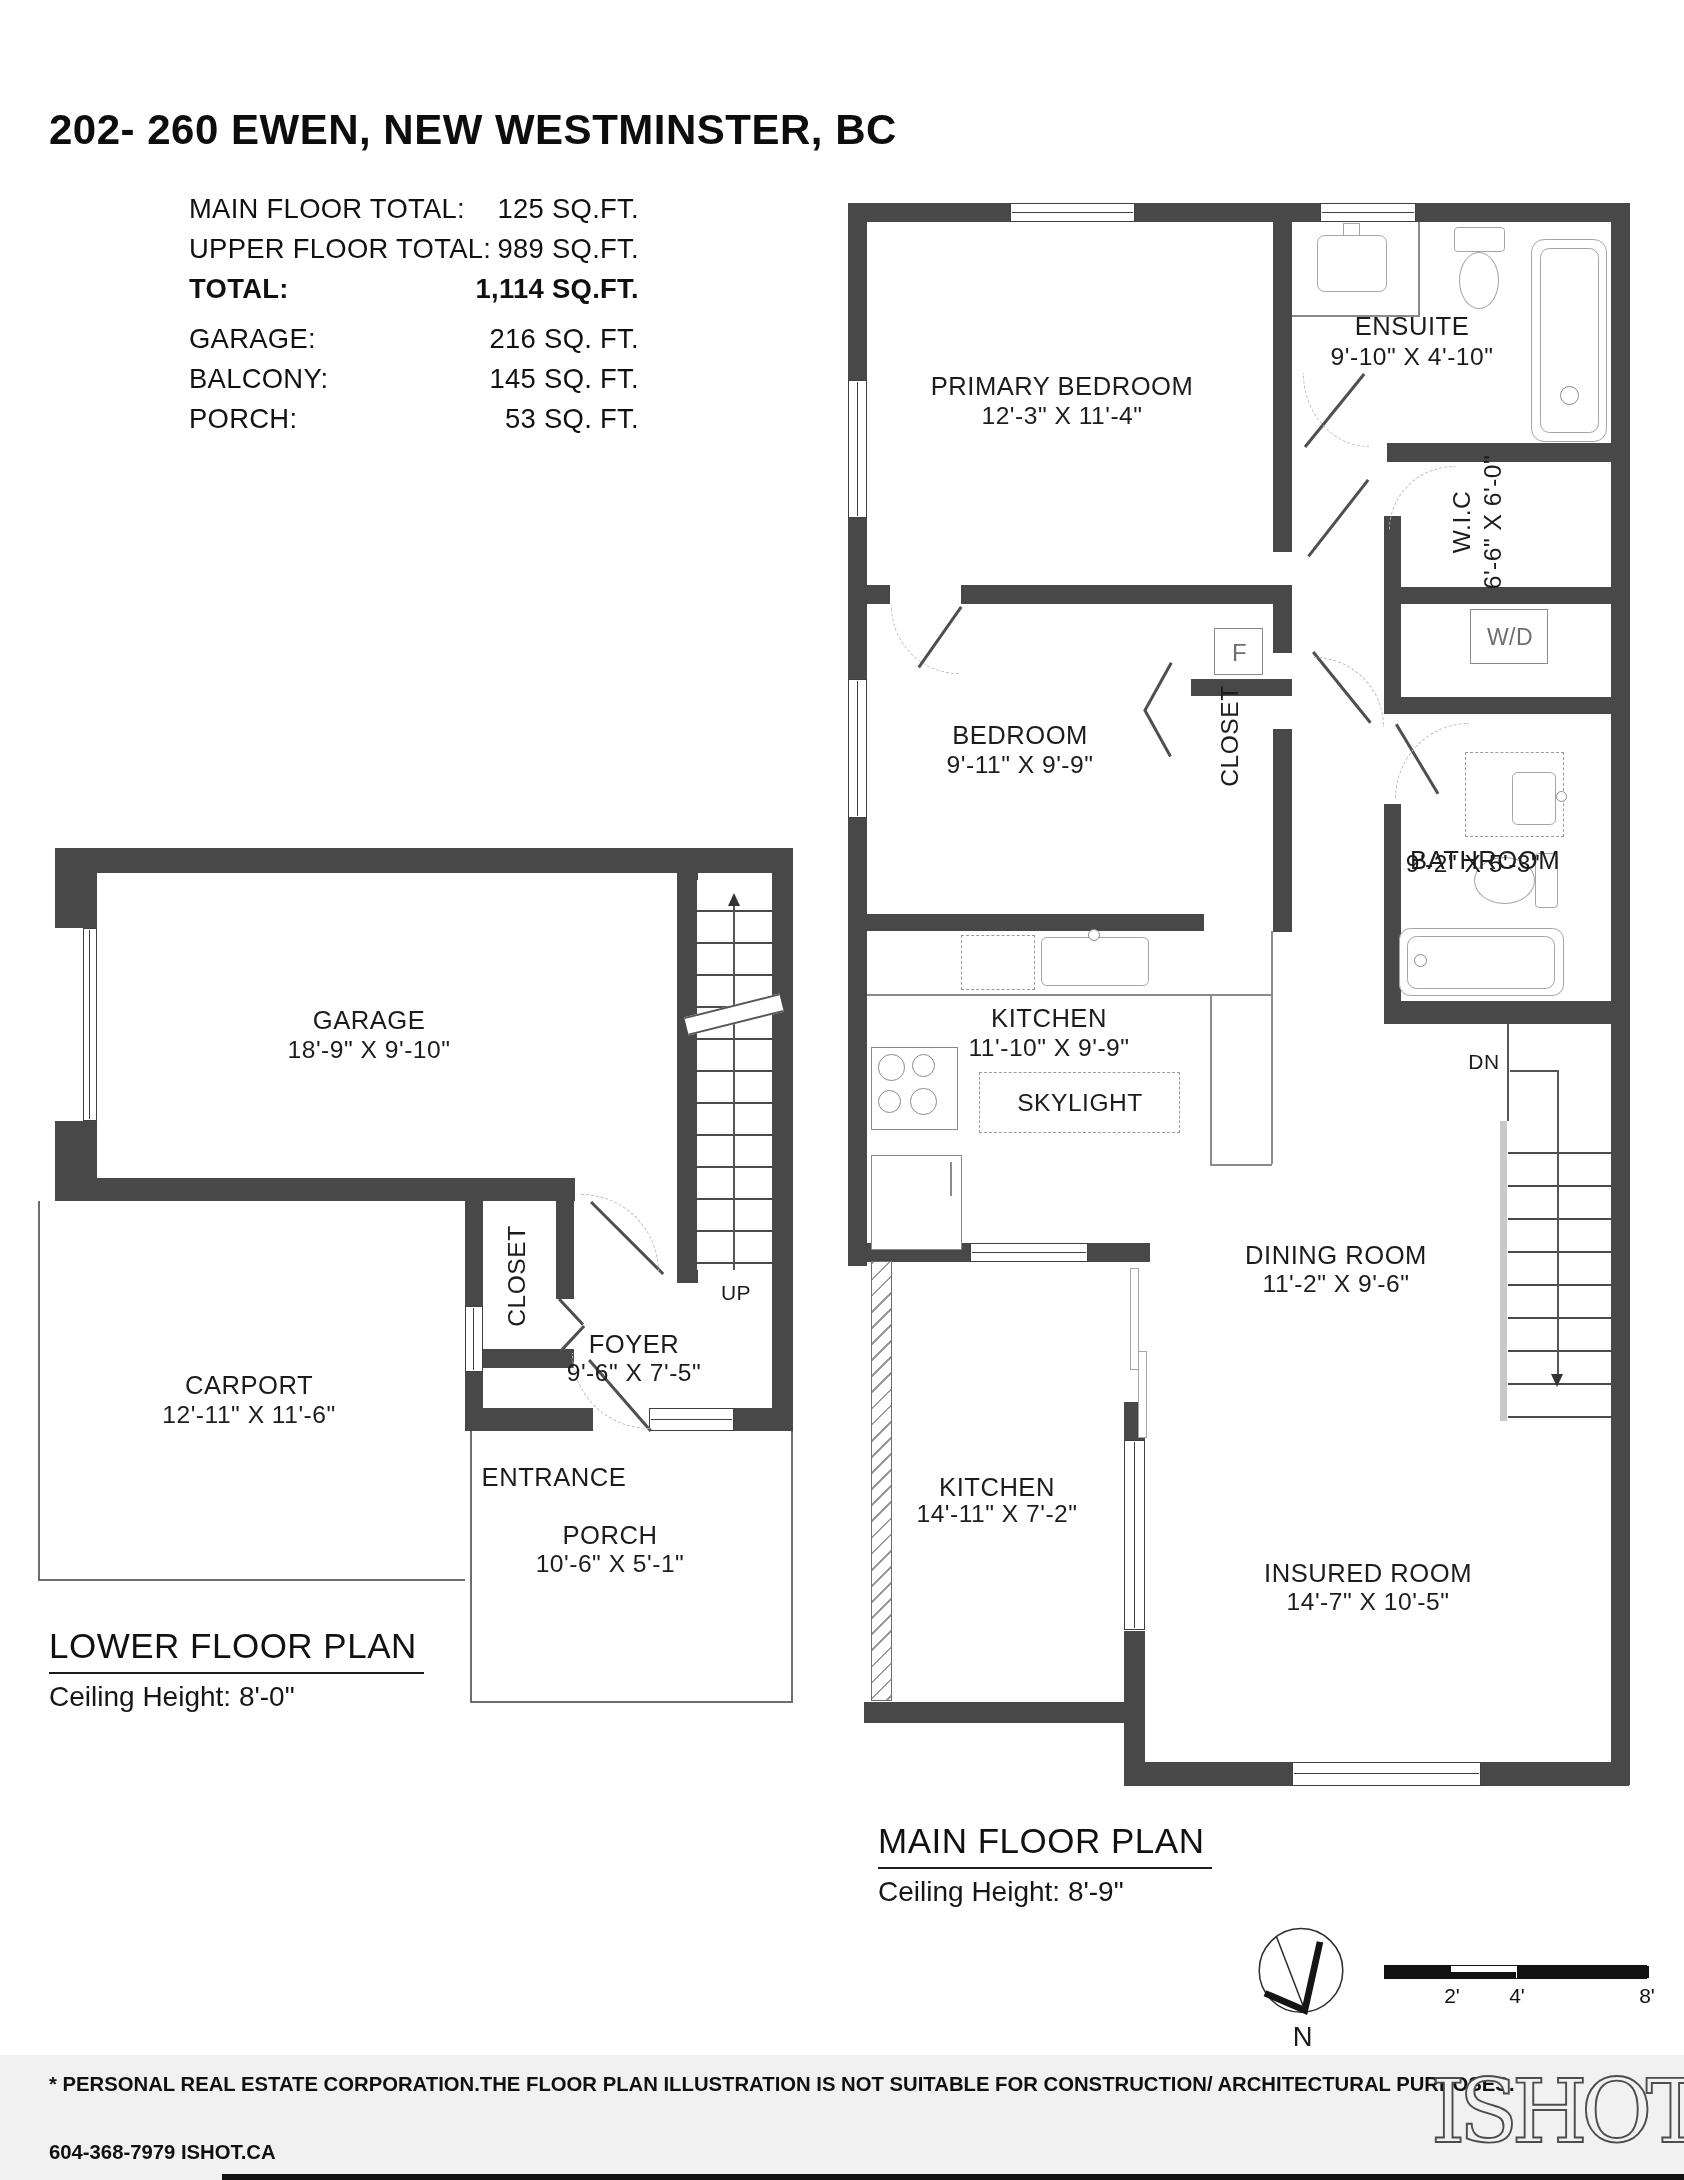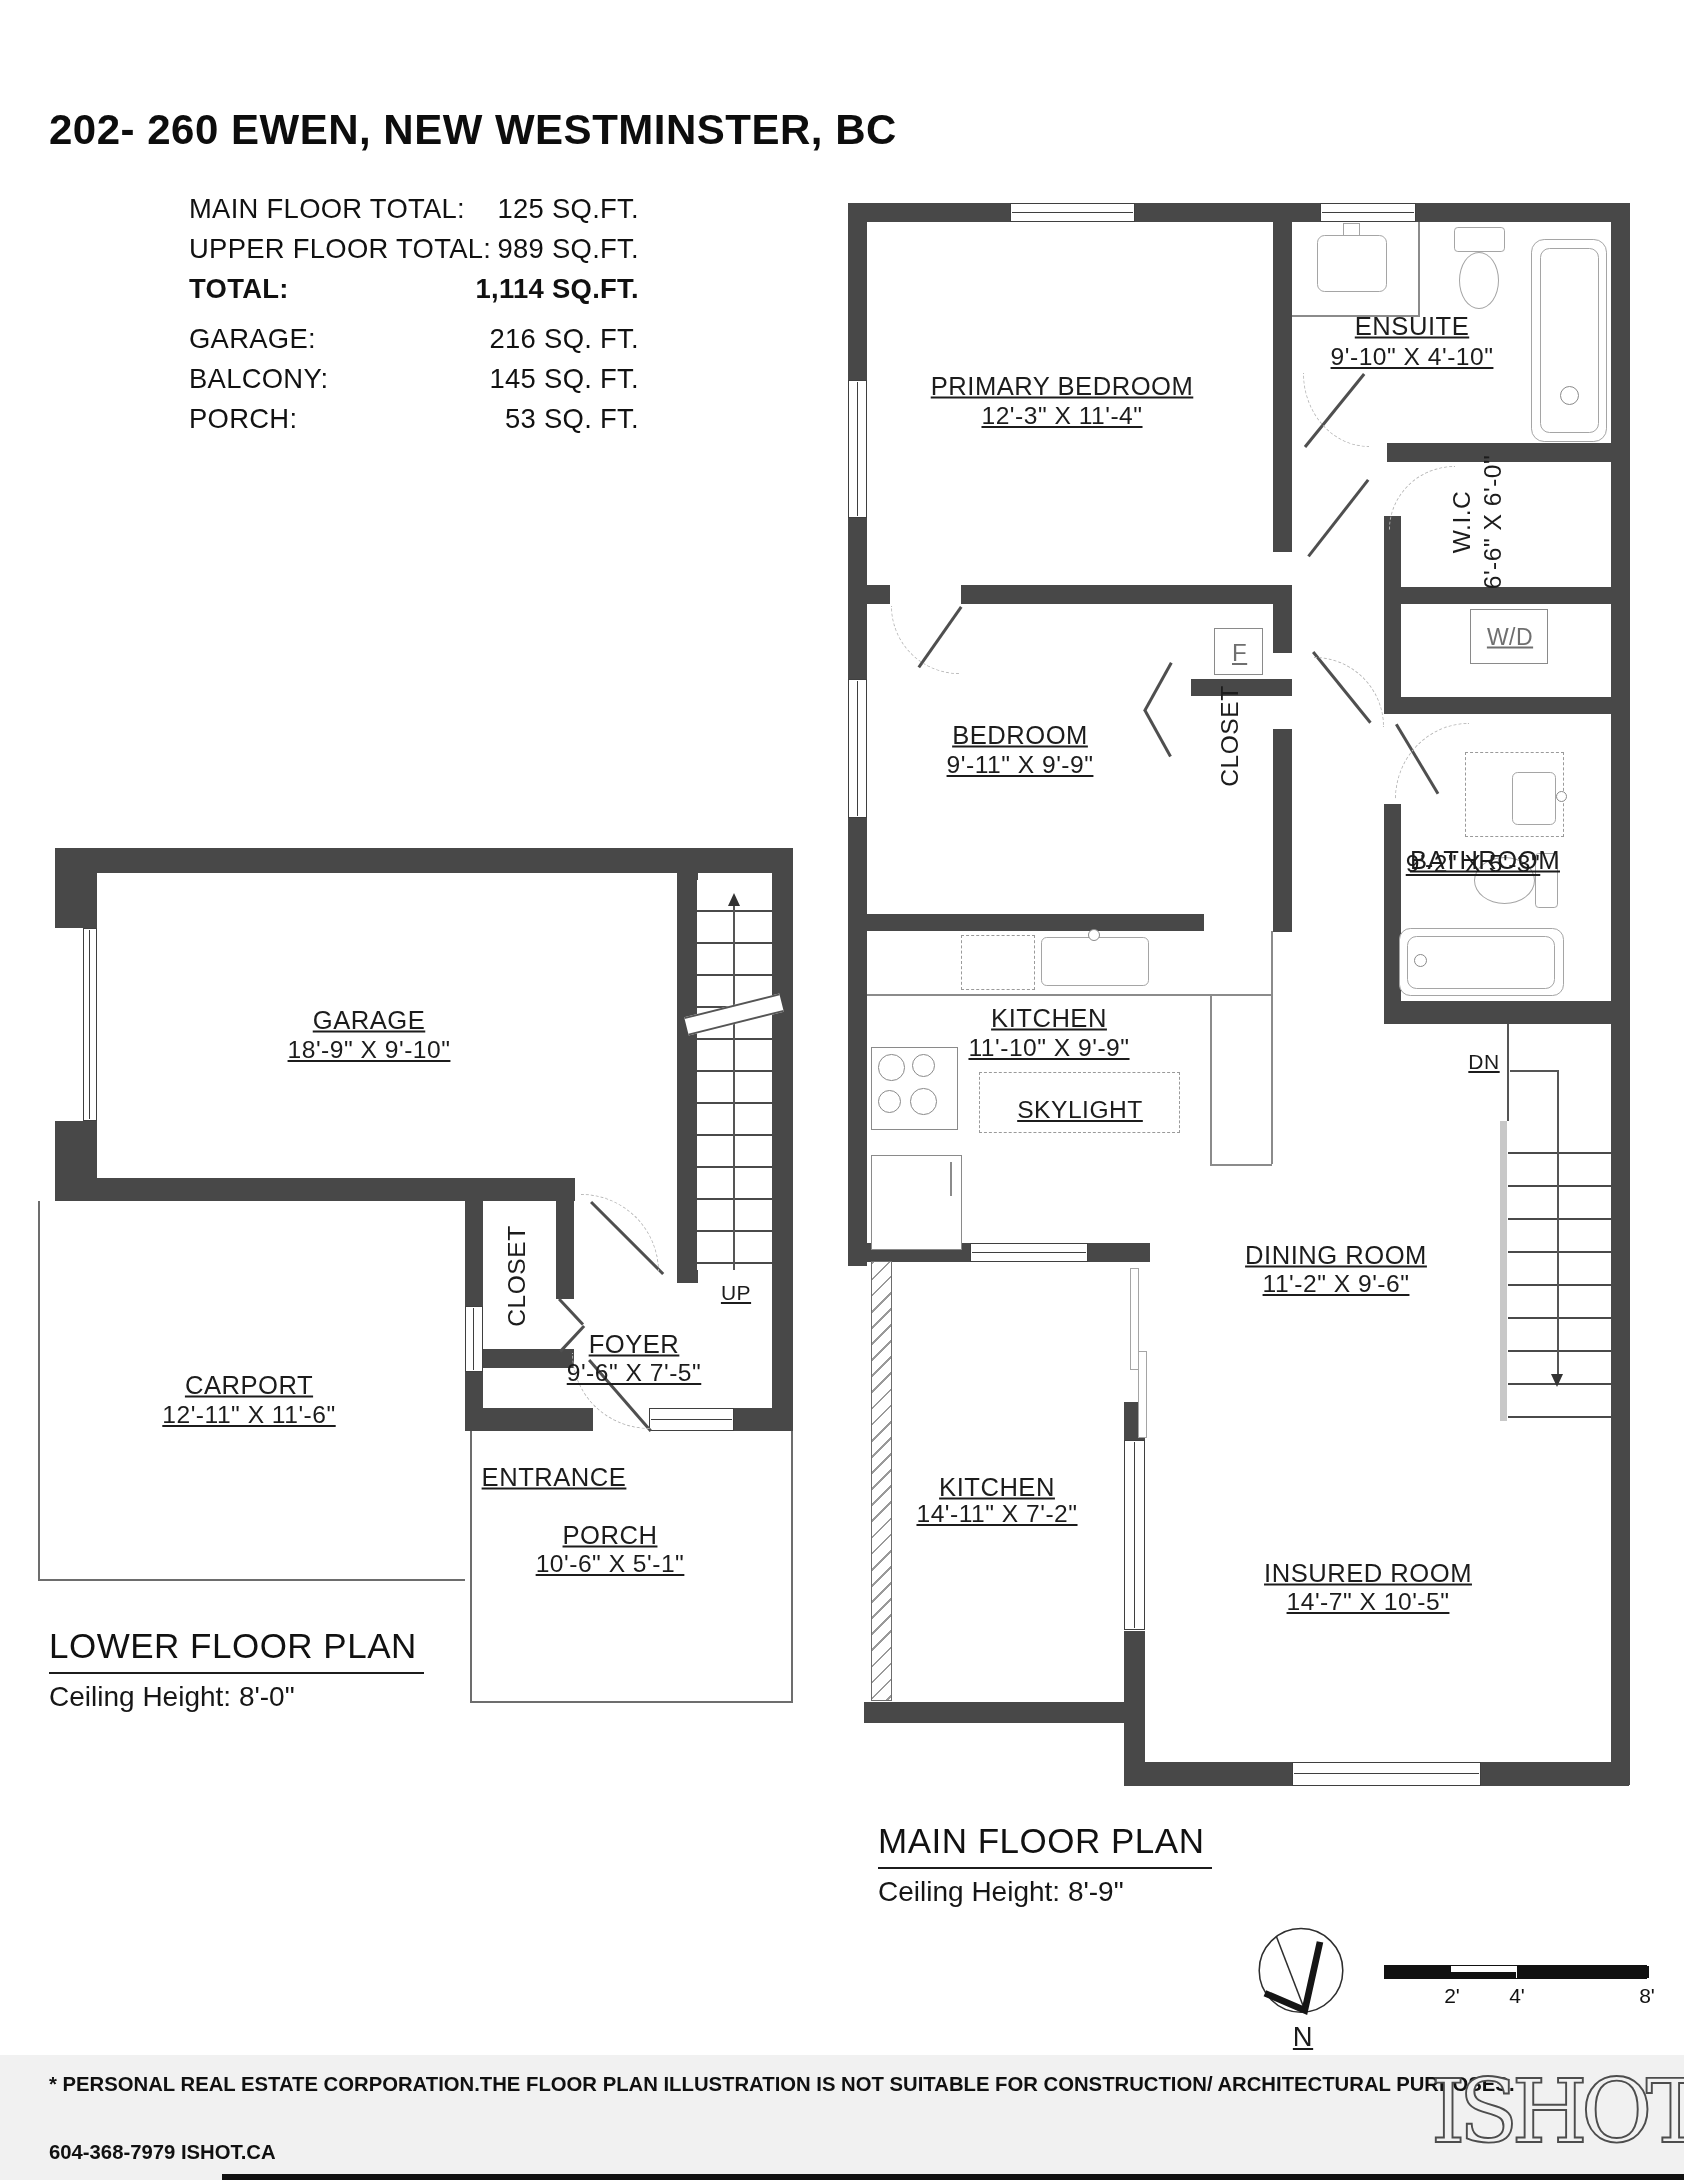--- a/index.html
+++ b/index.html
@@ -16,21 +16,21 @@
   .circ{position:absolute;border:1.9px solid #8a8a8a;border-radius:50%;background:#fff;box-sizing:border-box;}
   .dash{position:absolute;border:1.9px dashed #9a9a9a;box-sizing:border-box;}
   .leaf{position:absolute;width:2.8px;background:#4f4f4f;transform-origin:top left;}
   .arc{position:absolute;pointer-events:none;box-sizing:border-box;}
   .arc.bl{border-left:1.9px dashed #b9b9b9;border-bottom:1.9px dashed #b9b9b9;border-bottom-left-radius:100%;}
   .arc.tr{border-right:1.9px dashed #b9b9b9;border-top:1.9px dashed #b9b9b9;border-top-right-radius:100%;}
   .arc.tl{border-left:1.9px dashed #b9b9b9;border-top:1.9px dashed #b9b9b9;border-top-left-radius:100%;}
   .stairs{position:absolute;background:repeating-linear-gradient(to bottom,#ffffff 0 31px,#4a4a4a 31px 33px);}
   .hatch{position:absolute;background:repeating-linear-gradient(135deg,#9a9a9a 0 1.9px,#ffffff 1.9px 11.4px);border:1.9px solid #6d6d6d;box-sizing:border-box;}
   .lbl{position:absolute;transform:translate(-50%,-50%);font-size:25.6px;color:#1c1c1c;
-       letter-spacing:0.5px;white-space:nowrap;text-align:right;text-decoration:underline;}
+       letter-spacing:0.5px;white-space:nowrap;text-align:right;}
   .dim{font-size:24.6px;}
   .vlbl{position:absolute;transform:translate(-50%,-50%) rotate(-90deg);font-size:24.6px;color:#1c1c1c;
         letter-spacing:0.5px;white-space:nowrap;}
   .small{font-size:21px;}
   .gray{color:#6f6f6f;}
   .title{position:absolute;font-size:42px;font-weight:bold;color:#0d0d0d;letter-spacing:0.5px;white-space:nowrap;}
   .sumrow{height:40px;line-height:40px;font-size:27.4px;color:#111;letter-spacing:0.3px;}
   .sumrow .val{float:right;}
   .bold{font-weight:bold;}
   .ptitle{position:absolute;font-size:35px;color:#111;letter-spacing:0.5px;border-bottom:2.8px solid #1c1c1c;
@@ -168,21 +168,21 @@
   <div class="lbl dim" style="left:1412px;top:357px;">9'-10" X 4'-10"</div>
   <div class="vlbl" style="left:1462px;top:522px;">W.I.C</div>
   <div class="vlbl" style="left:1493px;top:522px;">6'-6" X 6'-0"</div>
   <div class="lbl" style="left:1020px;top:735px;">BEDROOM</div>
   <div class="lbl dim" style="left:1020px;top:765px;">9'-11" X 9'-9"</div>
   <div class="vlbl" style="left:1230px;top:736px;">CLOSET</div>
   <div class="lbl" style="left:1473px;top:860px;margin-left:12px;">BATHROOM</div>
   <div class="lbl dim" style="left:1473px;top:864px;">9'-2" X 5'-3"</div>
   <div class="lbl" style="left:1049px;top:1018px;">KITCHEN</div>
   <div class="lbl dim" style="left:1049px;top:1048px;">11'-10" X 9'-9"</div>
-  <div class="lbl dim" style="left:1080px;top:1103px;margin-top:7px;">SKYLIGHT</div>
+  <div class="lbl dim" style="left:1080px;top:1103px;">SKYLIGHT</div>
   <div class="lbl" style="left:1336px;top:1255px;">DINING ROOM</div>
   <div class="lbl dim" style="left:1336px;top:1284px;">11'-2" X 9'-6"</div>
   <div class="lbl" style="left:997px;top:1487px;">KITCHEN</div>
   <div class="lbl dim" style="left:997px;top:1514px;">14'-11" X 7'-2"</div>
   <div class="lbl" style="left:1368px;top:1573px;">INSURED ROOM</div>
   <div class="lbl dim" style="left:1368px;top:1602px;">14'-7" X 10'-5"</div>
   <div class="lbl small" style="left:1484px;top:1062px;">DN</div>
 
   <div class="ptitle" style="left:878px;top:1821px;">MAIN FLOOR PLAN</div>
   <div class="pceil" style="left:878px;top:1876px;">Ceiling Height: 8'-9"</div>

